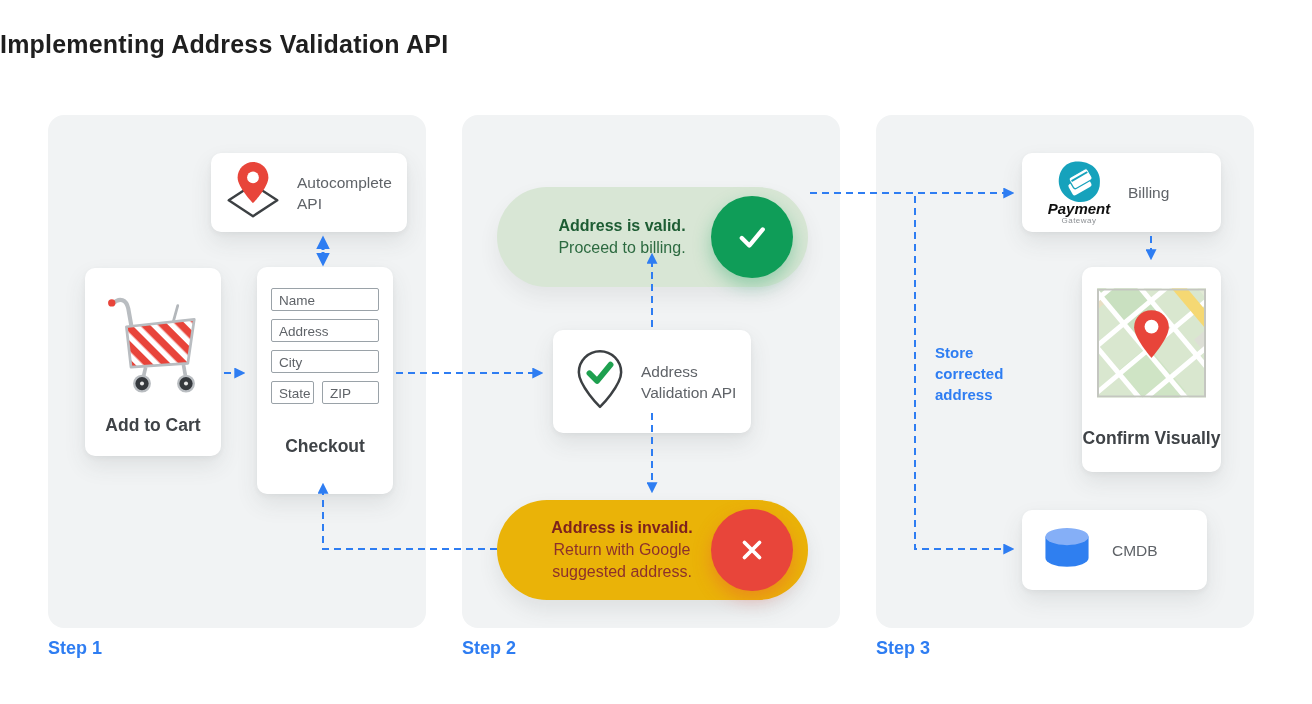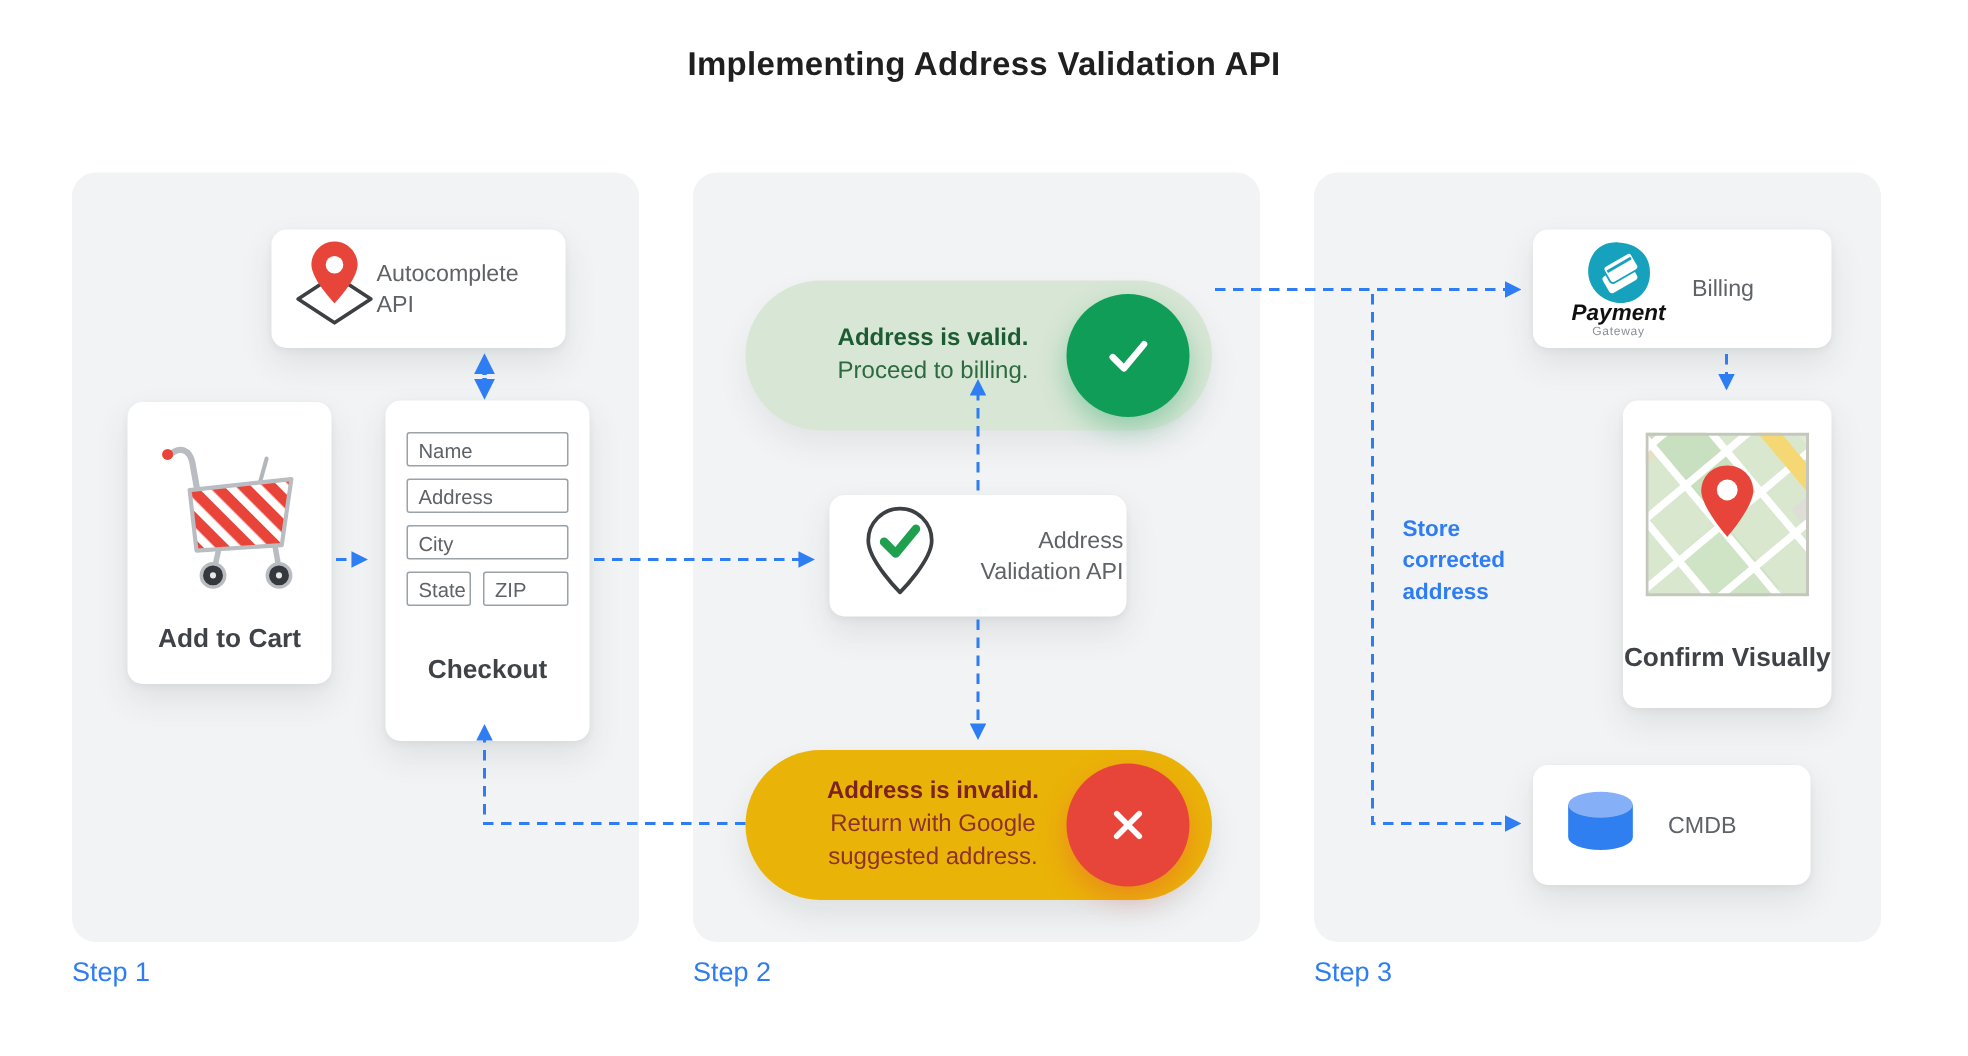--- a/index.html
+++ b/index.html
@@ -2,43 +2,43 @@
 <html><head>
 <meta charset="utf-8">
 <style>
   html,body{margin:0;padding:0;}
   body{
     width:1312px;height:704px;position:relative;overflow:hidden;
     background:#ffffff;font-family:"Liberation Sans",sans-serif;
     -webkit-font-smoothing:antialiased;
   }
   .page-title{
-    position:absolute;top:30px;left:0;width:100%;text-align:center;
-    font-size:22px;font-weight:700;color:#1f1f1f;letter-spacing:.2px;
+    position:absolute;top:30px;left:0;width:100%;
+    font-size:25px;font-weight:700;color:#1f1f1f;letter-spacing:.2px;
   }
   .panel{
     position:absolute;top:115px;width:378px;height:513px;
     background:#f1f3f4;border-radius:16px;
   }
   .panel.p1{left:48px}.panel.p2{left:462px}.panel.p3{left:876px}
   .step-label{
-    position:absolute;top:638px;font-size:18px;font-weight:400;color:#2e7df2;
+    position:absolute;top:638px;font-size:18px;font-weight:700;color:#2e7df2;
   }
   .step-label.s1{left:48px}.step-label.s2{left:462px}.step-label.s3{left:876px}
 
   .card{
     position:absolute;background:#ffffff;border-radius:10px;
     box-shadow:0 10px 22px rgba(60,64,67,.10),0 2px 5px rgba(60,64,67,.06);
   }
   .hcard{display:flex;align-items:center;}
   .card-label{color:#5f6368;font-size:15.5px;line-height:21px;}
   .node-label{color:#3f4347;font-size:17.5px;font-weight:700;text-align:center;}
 
   
-  .autocomplete-card{left:181px;top:153px;width:196px;height:79px;padding-left:14px;gap:0;box-sizing:border-box;}
+  .autocomplete-card{left:211px;top:153px;width:196px;height:79px;padding-left:14px;gap:16px;box-sizing:border-box;}
   .addtocart-card{left:85px;top:268px;width:136px;height:188px;}
   .cart-wrap{position:absolute;left:13px;top:22px;width:110px;height:112px;}
   .addtocart-label{position:absolute;left:0;top:147px;width:100%;}
   .checkout-card{left:257px;top:267px;width:136px;height:227px;box-sizing:border-box;padding:21px 14px 0 14px;}
   .field{
     height:23px;line-height:23px;border:1px solid #9aa2a8;background:#fff;border-radius:2px;
     color:#5f6368;font-size:13.5px;padding-left:7px;margin-bottom:8px;box-sizing:border-box;
   }
   .field-row{display:flex;gap:8px;}
   .field.state{width:43px;}.field.zip{flex:1;}
@@ -57,21 +57,21 @@
   .pill.invalid .pill-text{color:#8d312b;}
   .pill-title{font-weight:700;}
   .pill.valid .pill-title{color:#1d5c33;}
   .pill.invalid .pill-title{color:#7d221d;}
   .badge{
     position:absolute;right:15px;top:9px;width:82px;height:82px;border-radius:50%;
     display:flex;align-items:center;justify-content:center;
   }
   .badge.ok{background:#0f9d58;box-shadow:0 8px 18px rgba(15,157,88,.35);}
   .badge.err{background:#e8453a;box-shadow:0 8px 18px rgba(232,69,58,.35);}
-  .validation-card{left:553px;top:330px;width:198px;height:81px;padding-left:22px;gap:16px;box-sizing:border-box;text-align:right;}
+  .validation-card{left:553px;top:330px;width:198px;height:103px;padding-left:22px;gap:16px;box-sizing:border-box;}
 
   
   .billing-card{left:1022px;top:153px;width:199px;height:79px;padding-left:18px;gap:10px;box-sizing:border-box;}
   .pg-logo{width:78px;display:flex;flex-direction:column;align-items:center;}
   .pg-payment{font-size:15px;font-weight:800;font-style:italic;color:#101010;line-height:14px;margin-top:-4px;}
   .pg-gateway{font-size:8px;color:#8b8f93;letter-spacing:.5px;}
   .confirm-card{left:1082px;top:267px;width:139px;height:205px;}
   .map-wrap{position:absolute;left:15px;top:21px;width:109px;height:110px;}
   .confirm-label{position:absolute;left:0;top:160px;width:100%;line-height:23px;}
   .cmdb-card{left:1022px;top:510px;width:185px;height:80px;padding-left:22px;gap:22px;box-sizing:border-box;}

